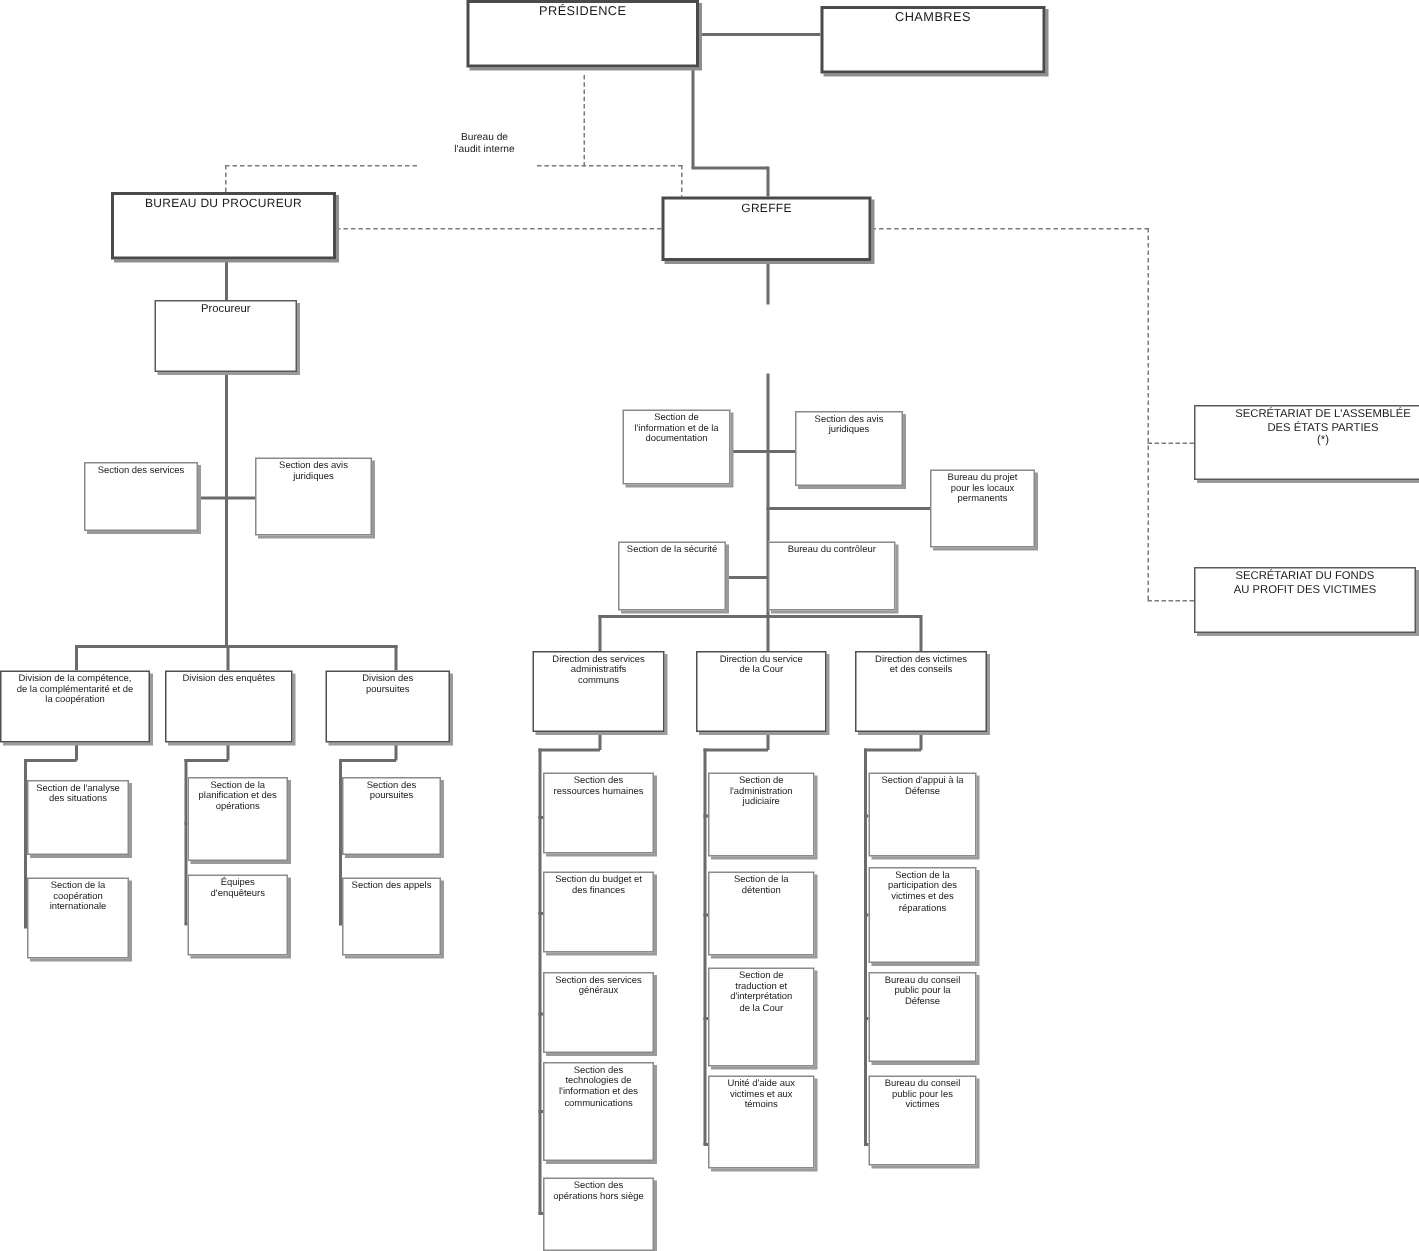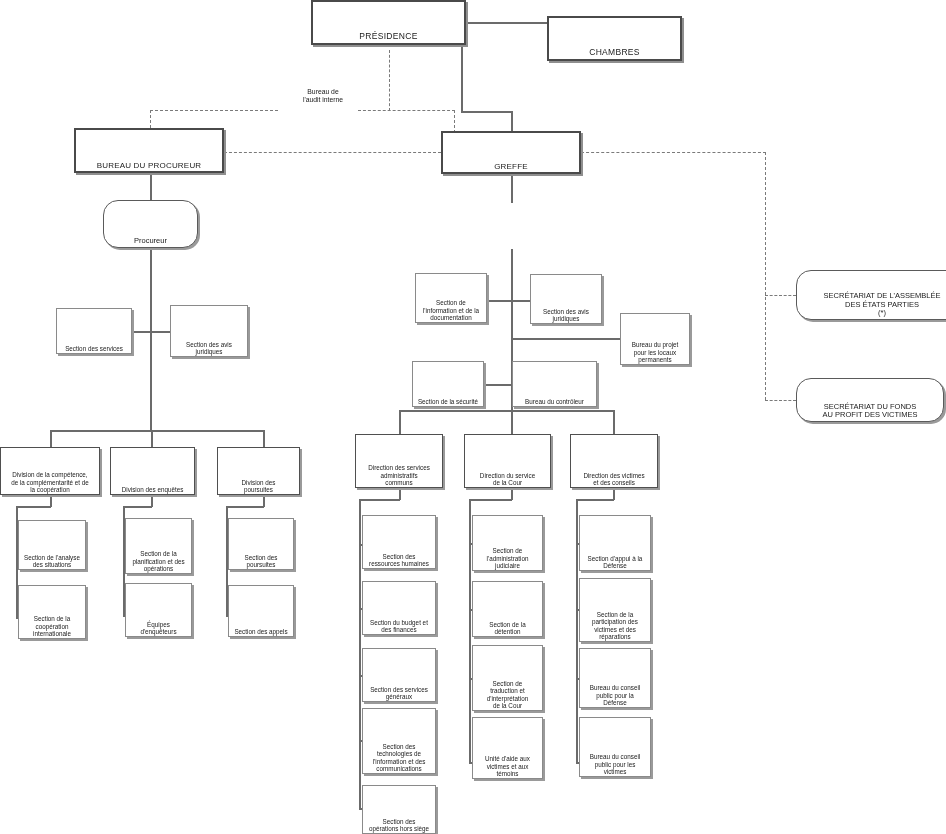--- a/index.html
+++ b/index.html
@@ -15,21 +15,21 @@
     font-family: "Liberation Sans", sans-serif;
     overflow: hidden;
   }
   .node {
     position: absolute;
     box-sizing: border-box;
     background: #ffffff;
     border: 1px solid #8a8a8a;
     box-shadow: 2px 2px 0 0 #9a9a9a;
     display: flex;
-    align-items: flex-end;
+    align-items: flex-start;
     justify-content: center;
     text-align: center;
     color: #1a1a1a;
     line-height: 1.15;
     z-index: 5;
     padding: 1px 2px;
   }
   .node.lvl1 {
     border: 2px solid #4a4a4a;
     box-shadow: 2px 2px 0 0 #8f8f8f;
@@ -70,34 +70,34 @@
     position: absolute;
     text-align: center;
     color: #1a1a1a;
     line-height: 1.2;
     white-space: pre-line;
     z-index: 6;
     background: #ffffff;
   }
   .fs-top { font-size: 8.5px; letter-spacing: 0.3px; }
   .fs-unit { font-size: 8px; letter-spacing: 0.2px; }
-  .fs-mid { font-size: 7.5px; border-radius: 15px; }
+  .fs-mid { font-size: 7.5px; }
   .fs-tiny { font-size: 6.3px; }
   .fs-note { font-size: 6.8px; }
 </style>
 </head>
 <body>
 
 <div id="chart-root">
 
   <div class="node lvl1 fs-top" style="left:311px; top:0px; width:155px; height:45px;">
     <span class="txt">PRÉSIDENCE</span>
   </div>
 
-  <div class="node lvl1 fs-top" style="left:547px; top:16px; width:135px; height:45px;">
+  <div class="node lvl1 fs-top" style="left:547px; top:4px; width:150px; height:45px;">
     <span class="txt">CHAMBRES</span>
   </div>
 
   <div class="line h" style="left:466px; top:22px; width:81px;"></div>
 
   <div class="line v" style="left:461px; top:45px; height:67px;"></div>
   <div class="line h" style="left:461px; top:111px; width:51px;"></div>
   <div class="line v" style="left:511px; top:111px; height:22px;"></div>
 
   <div class="freetext fs-note" style="left:278px; top:88px; width:90px;">Bureau de

